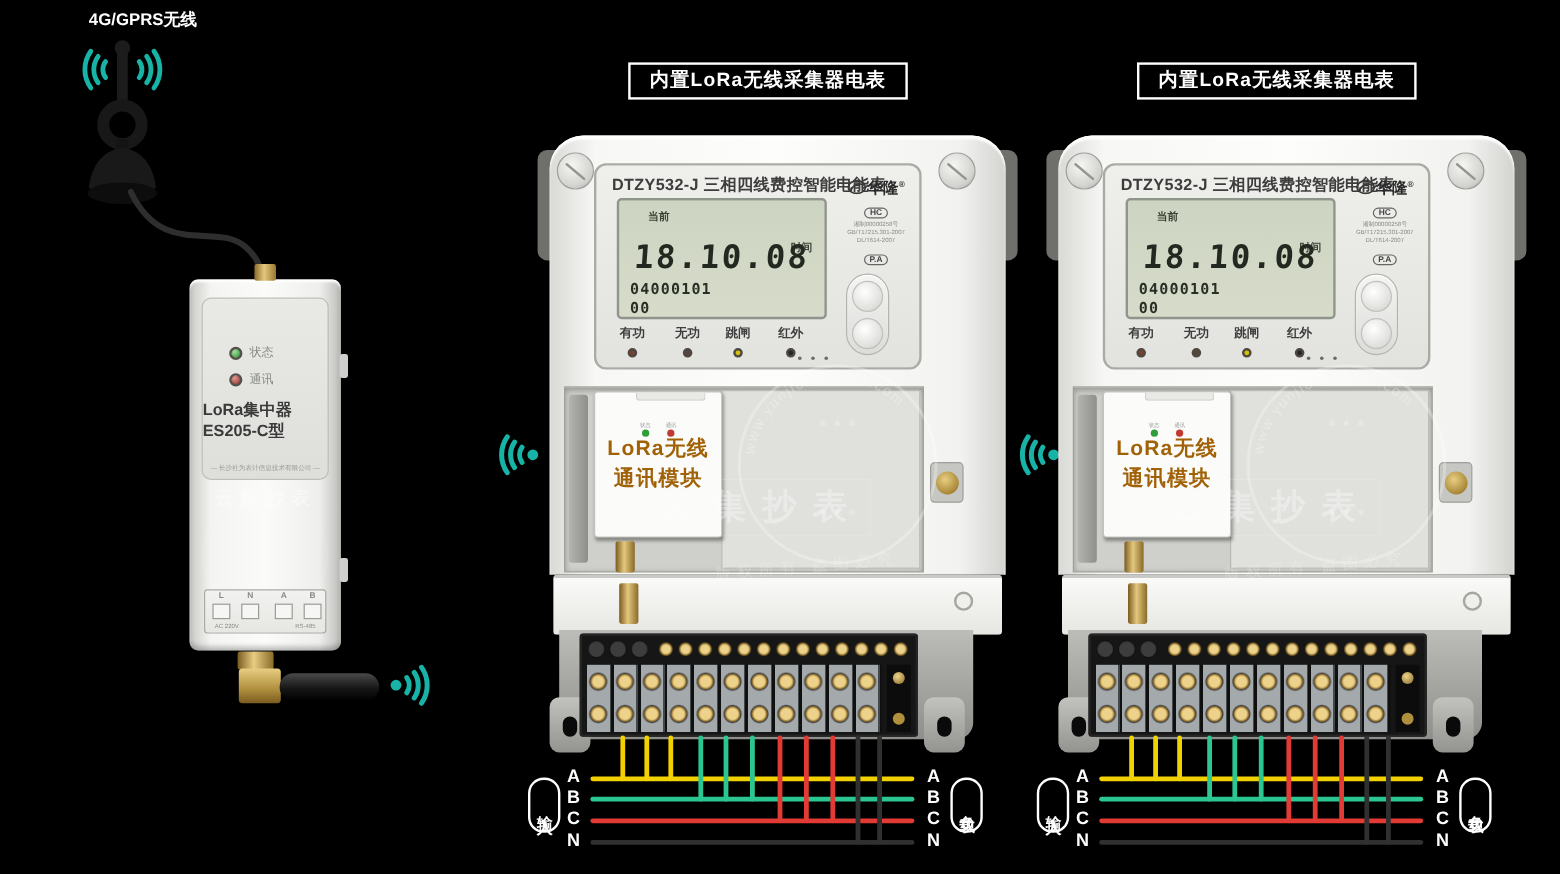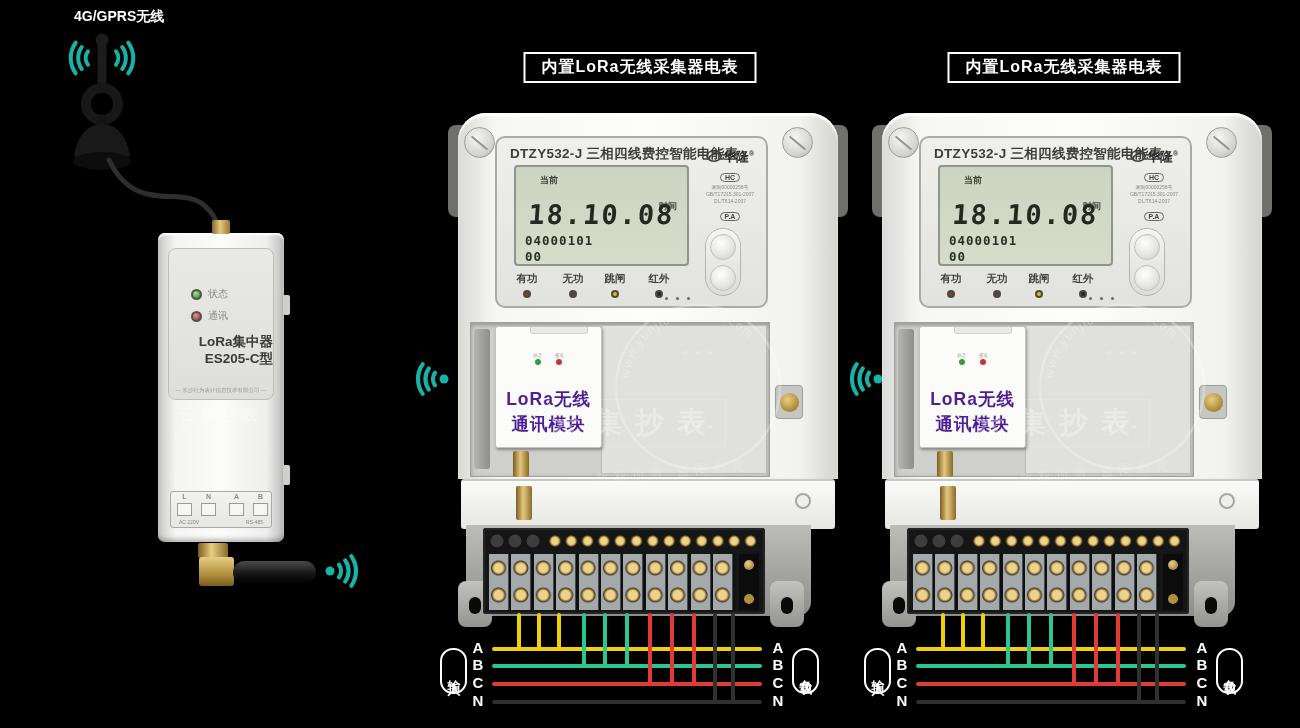--- a/index.html
+++ b/index.html
@@ -22,21 +22,21 @@
   .conc-sma-top{position:absolute;left:54px;top:-13px;width:18px;height:14px;border-radius:2px;
     background:linear-gradient(90deg,#8a6a28,#e4c87e 45%,#9a7730);}
   .conc-panel{position:absolute;left:10px;top:15px;width:106px;height:152px;border-radius:8px;
     background:linear-gradient(#e9e9e6,#dededa);border:1px solid #bdbdb9;}
   .led-row{position:absolute;left:22px;display:flex;align-items:center;gap:6px;}
   .led-row.r1{top:38px;} .led-row.r2{top:60px;}
   .led{width:11px;height:11px;border-radius:50%;border:2px solid #555048;display:inline-block;}
   .led-grn{background:radial-gradient(circle at 35% 30%,#9fe09a,#2e8f33);}
   .led-red{background:radial-gradient(circle at 35% 30%,#e09a93,#93312b);}
   .led-lbl{font-size:10px;color:#8a8a86;}
-  .conc-name{position:absolute;left:0;top:84px;width:100%;text-align:right;
+  .conc-name{position:absolute;left:0;top:84px;width:100%;text-align:left;
     font-size:13.5px;font-weight:bold;color:#3a3a3a;line-height:17px;}
   .conc-co{position:absolute;left:0;bottom:5px;width:100%;text-align:center;
     font-size:5.5px;color:#9a9a96;white-space:nowrap;}
   .conc-wm{position:absolute;left:0;top:172px;width:100%;text-align:center;font-weight:bold;
     font-size:16px;letter-spacing:5px;color:rgba(255,255,255,.38);}
   .conc-stamp{position:absolute;left:11px;top:178px;width:104px;height:104px;border-radius:50%;
     border:1.5px solid rgba(255,255,255,.14);}
   .conc-terms{position:absolute;left:12px;top:258px;width:102px;height:37px;border:1px solid #a9a9a5;
     border-radius:3px;background:linear-gradient(#f2f2f0,#e6e6e3);}
   .tslot{position:absolute;top:11px;width:15px;height:13px;border:1px solid #9a9a96;background:#f6f6f4;}
@@ -118,22 +118,22 @@
     linear-gradient(90deg,#b4b4b0,#8e8e8a);border-radius:3px;}
   .module{position:absolute;left:24px;top:3px;width:107px;height:122px;background:#fbfbf9;
     border:1px solid #c3c3bf;border-radius:3px;box-shadow:1px 2px 3px rgba(0,0,0,.35);}
   .mod-notch{position:absolute;left:32%;top:0;width:56%;height:7px;background:#e9e9e5;
     border-radius:0 0 3px 3px;border:1px solid #d2d2ce;border-top:none;}
   .mod-leds{position:absolute;left:0;top:16px;width:100%;text-align:center;}
   .mlbl{font-size:4.5px;color:#999;margin:0 4px;}
   .mod-dots{position:absolute;left:0;top:24px;width:100%;text-align:center;}
   .mod-dots i{display:inline-block;width:6px;height:6px;border-radius:50%;margin:0 5px;}
   .dotg{background:#2f9e38;} .dotr{background:#c03a32;}
-  .mod-text{position:absolute;left:0;top:60px;width:100%;text-align:center;
-    font-size:17.5px;font-weight:bold;color:#4c1d95;line-height:25px;letter-spacing:1px;}
+  .mod-text{position:absolute;left:0;top:34px;width:100%;text-align:center;
+    font-size:17.5px;font-weight:bold;color:#a16207;line-height:25px;letter-spacing:1px;}
   .mod-sma{position:absolute;left:42px;top:128px;width:16px;height:26px;border-radius:2px;
     background:linear-gradient(90deg,#7a5c20,#e4c87e 45%,#8a6a28);}
   .seal{position:absolute;left:317px;top:272px;width:28px;height:34px;background:#c6c6c2;
     border:1px solid #9d9d99;border-radius:4px;}
   .seal::after{content:"";position:absolute;left:4px;top:7px;width:19px;height:19px;border-radius:50%;
     background:radial-gradient(circle at 40% 35%,#e8cd82,#a98837 70%,#6e531c);}
 
   
   .cover-strip{position:absolute;left:3px;top:366px;width:374px;height:50px;
     background:linear-gradient(#fafaf8,#e6e6e3);border-radius:3px;border-top:2px solid #c8c8c4;

